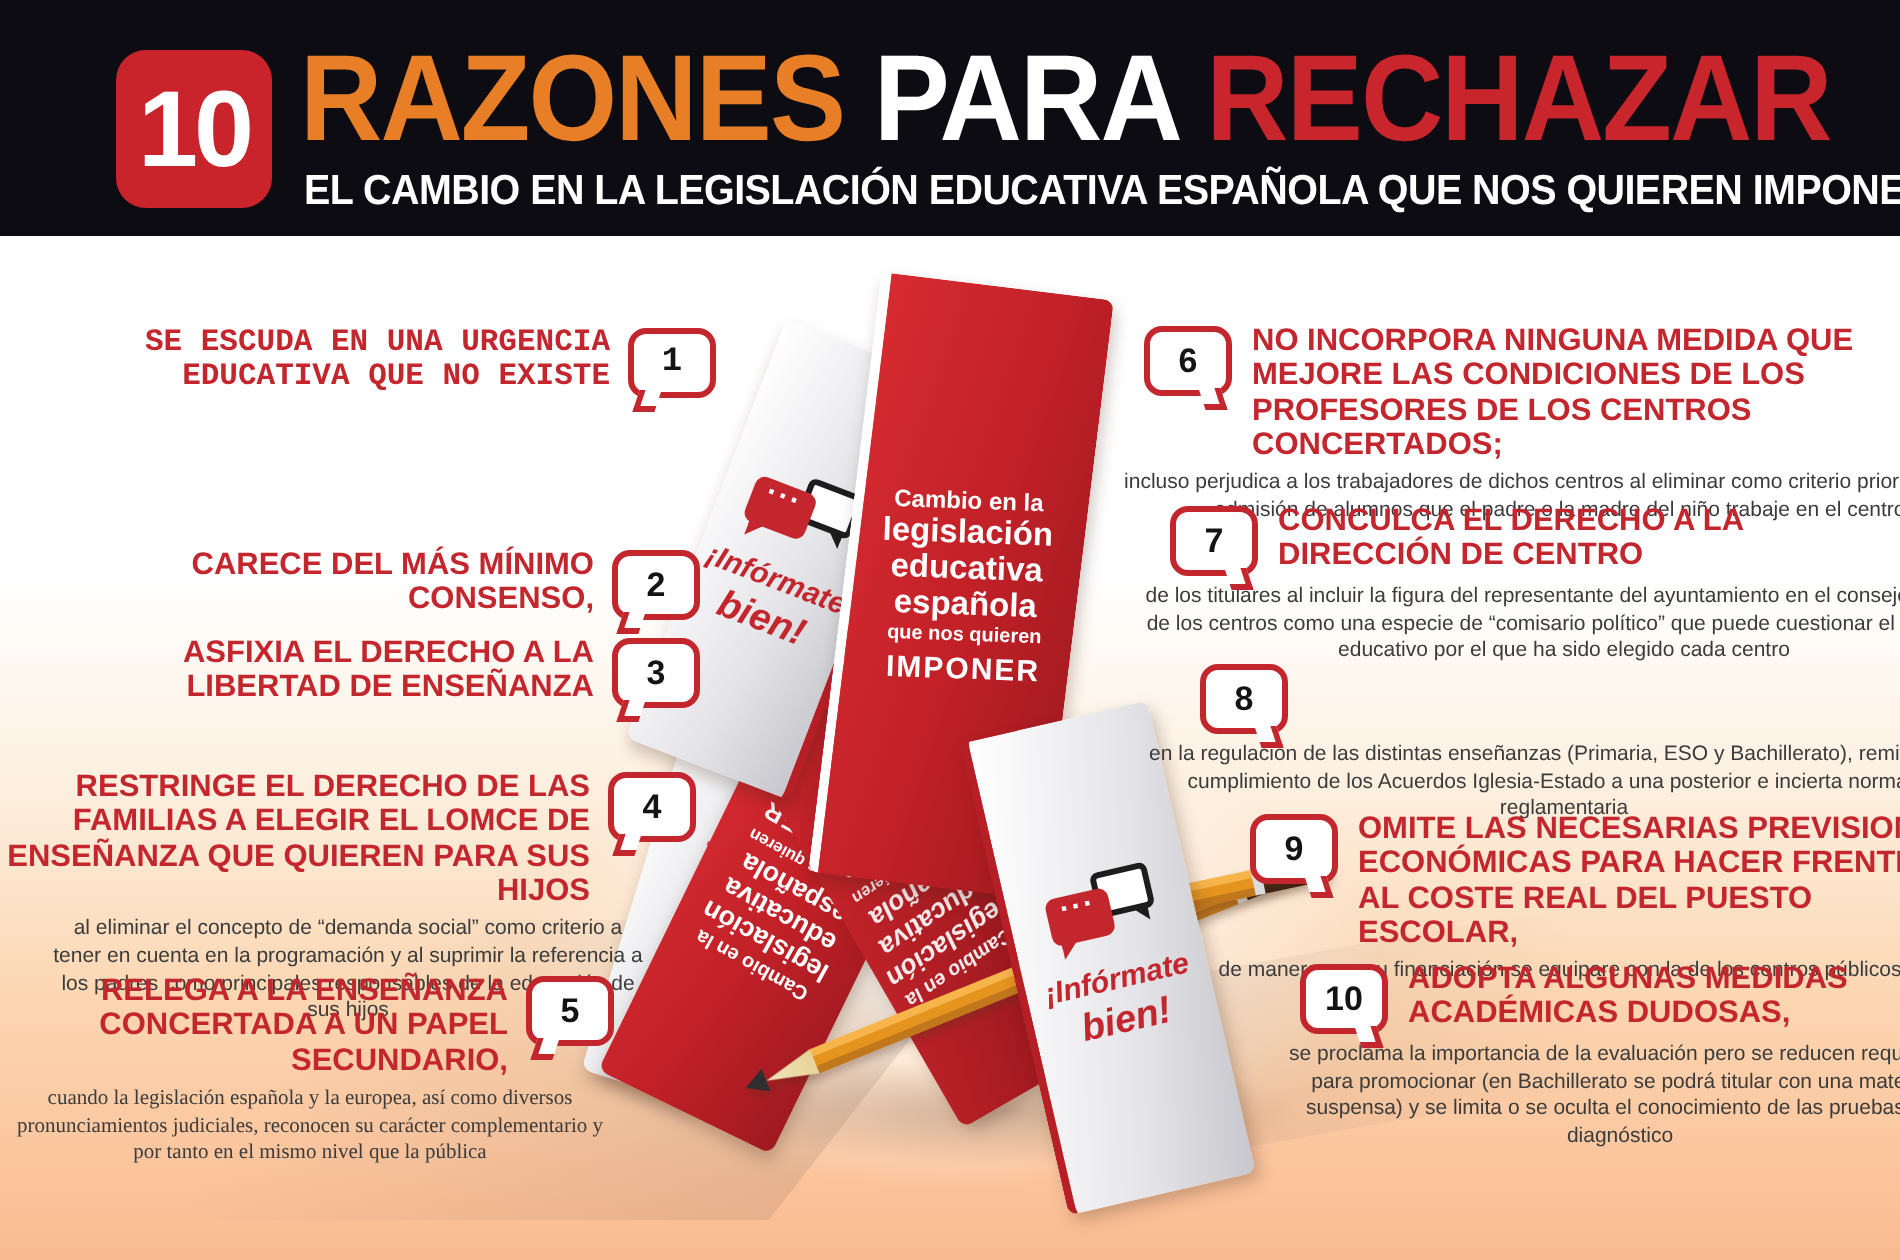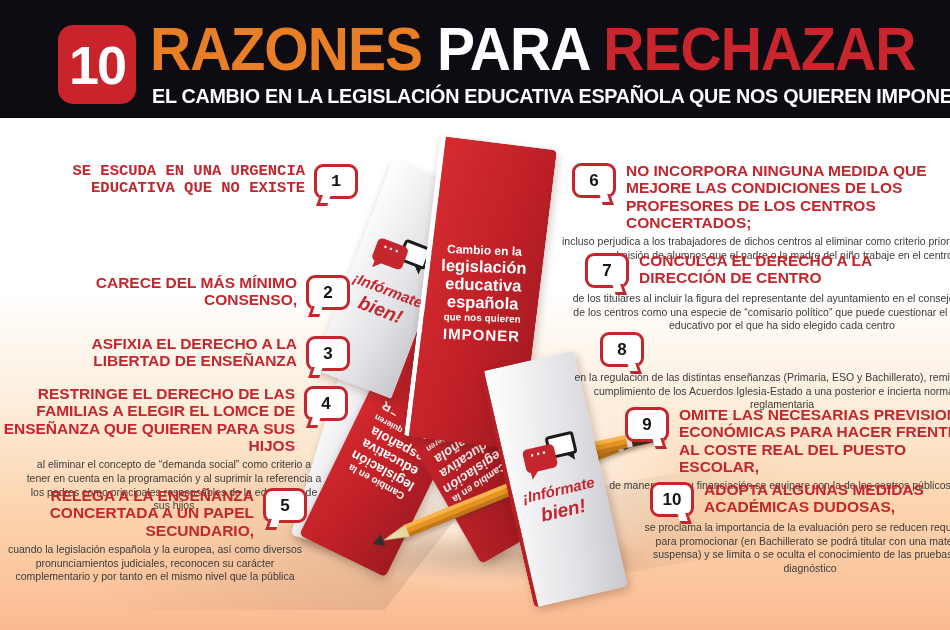--- a/index.html
+++ b/index.html
@@ -31,23 +31,23 @@
   .rbody{font-size:10.5px;color:#3b3b3b;line-height:1.3;text-align:center;margin-top:4px;}
   .num-bubble{min-width:30px;height:29px;padding:0 4px;border:3px solid #c4262e;border-radius:9px;background:#fff;
     display:flex;align-items:center;justify-content:center;font-weight:bold;font-size:17px;color:#141414;
     position:relative;flex:0 0 auto;margin-top:1px;}
   .tail-left::after{content:"";position:absolute;left:1px;bottom:-10px;width:8px;height:8px;background:#fff;
     border-left:3px solid #c4262e;border-bottom:3px solid #c4262e;transform:skewX(-18deg);}
   .tail-right::after{content:"";position:absolute;right:1px;bottom:-10px;width:8px;height:8px;background:#fff;
     border-right:3px solid #c4262e;border-bottom:3px solid #c4262e;transform:skewX(18deg);}
   .r1{left:2px;top:163px;width:356px;font-family:Liberation Mono, monospace;} .t1{max-width:268px;}  .b1{width:352px;margin:4px auto 0;}
   .r2{left:10px;top:242px;width:340px;margin-top:32px;} .t2{max-width:330px;} .b2{width:314px;margin:4px 0 0 auto;}
-  .r3{left:12px;top:335px;width:338px;} .t3{max-width:238px;} .b3{width:300px;margin:4px 8px 0 auto;}
+  .r3{left:12px;top:318px;width:338px;} .t3{max-width:238px;} .b3{width:300px;margin:4px 8px 0 auto;}
   .r4{left:0px;top:385px;width:348px;}  .t4{max-width:310px;} .b4{width:300px;margin:4px auto 0;}
-  .r5{left:-30px;top:487px;width:337px;}.t5{max-width:337px;} .b5{width:300px;margin:4px 16px 0 35px;}
+  .r5{left:-30px;top:487px;width:337px;}.t5{max-width:337px;} .b5{width:300px;margin:4px 16px 0 35px;font-family:Liberation Serif, serif;}
   .r6{left:572px;top:162px;width:440px;} .t6{max-width:352px;} .b6{width:440px;margin-left:-12px;}
   .r7{left:585px;top:252px;width:430px;} .t7{max-width:250px;} .b7{width:430px;margin-left:-18px;}
   .r8{left:600px;top:331px;width:420px;} .t8{max-width:262px;} .b8{width:420px;margin-left:-28px;}
   .r9{left:625px;top:406px;width:400px;} .t9{max-width:300px;} .b9{width:400px;margin-left:-45px;}
   .r10{left:650px;top:481px;width:345px;}.t10{max-width:250px;}.b10{width:340px;margin-left:-10px;}
   
   .card-house{position:absolute;left:318px;top:120px;width:360px;height:460px;z-index:2;}
   .card{position:absolute;border-radius:5px;}
   .rcard{background:linear-gradient(102deg,#d62b31 0%,#c02027 55%,#9e1a20 100%);
     box-shadow:2px 4px 8px rgba(60,30,20,.25);}

